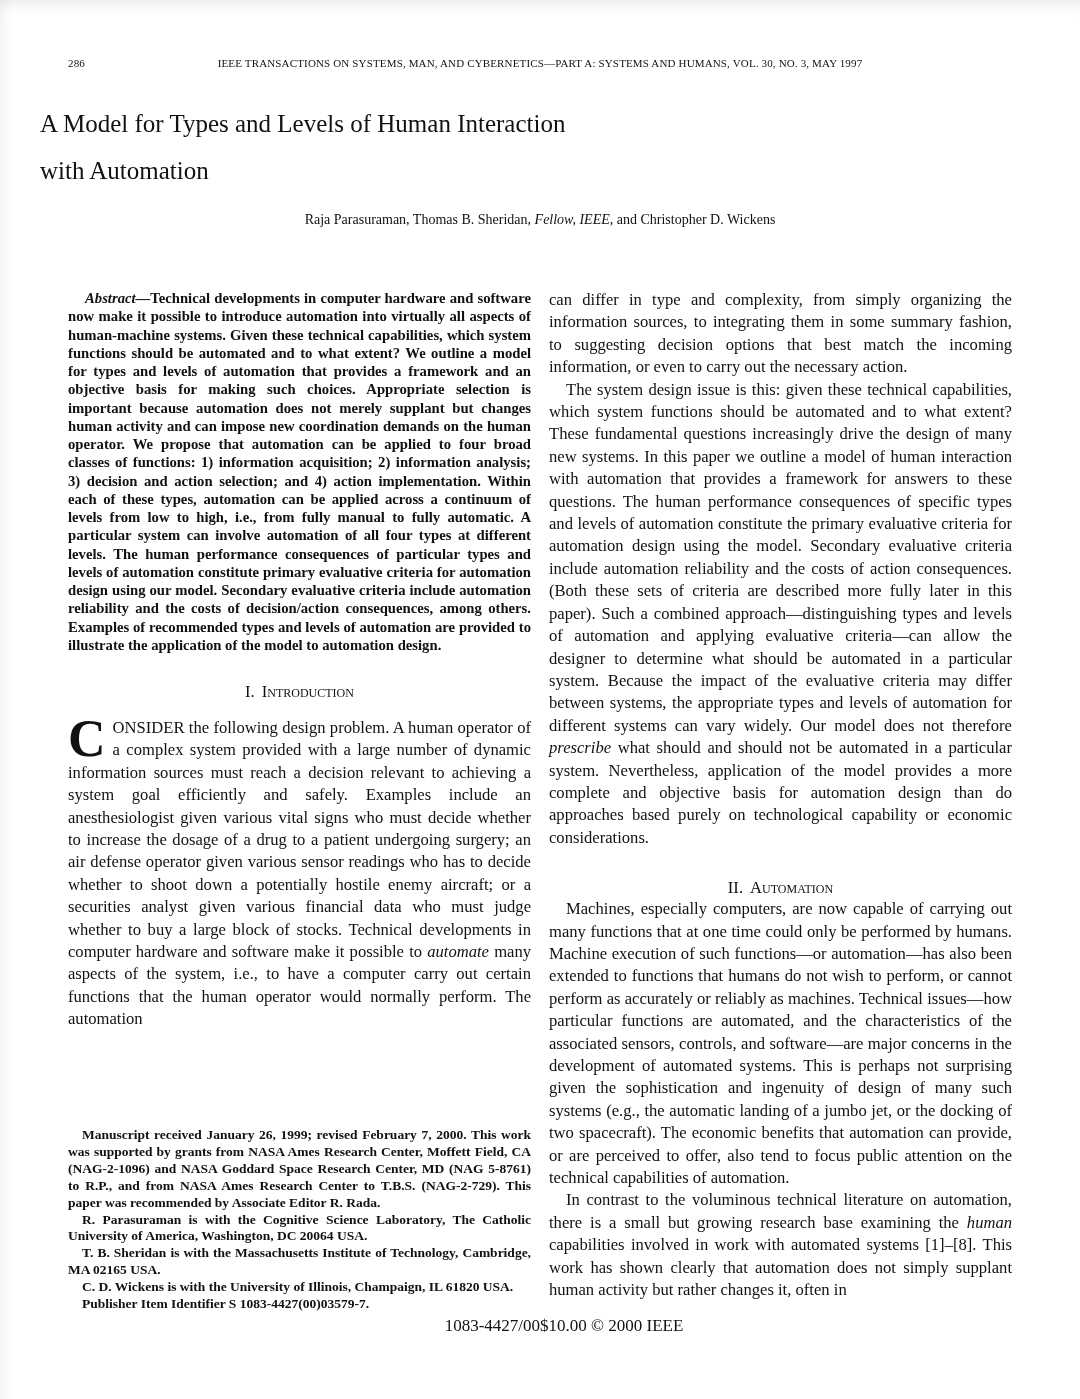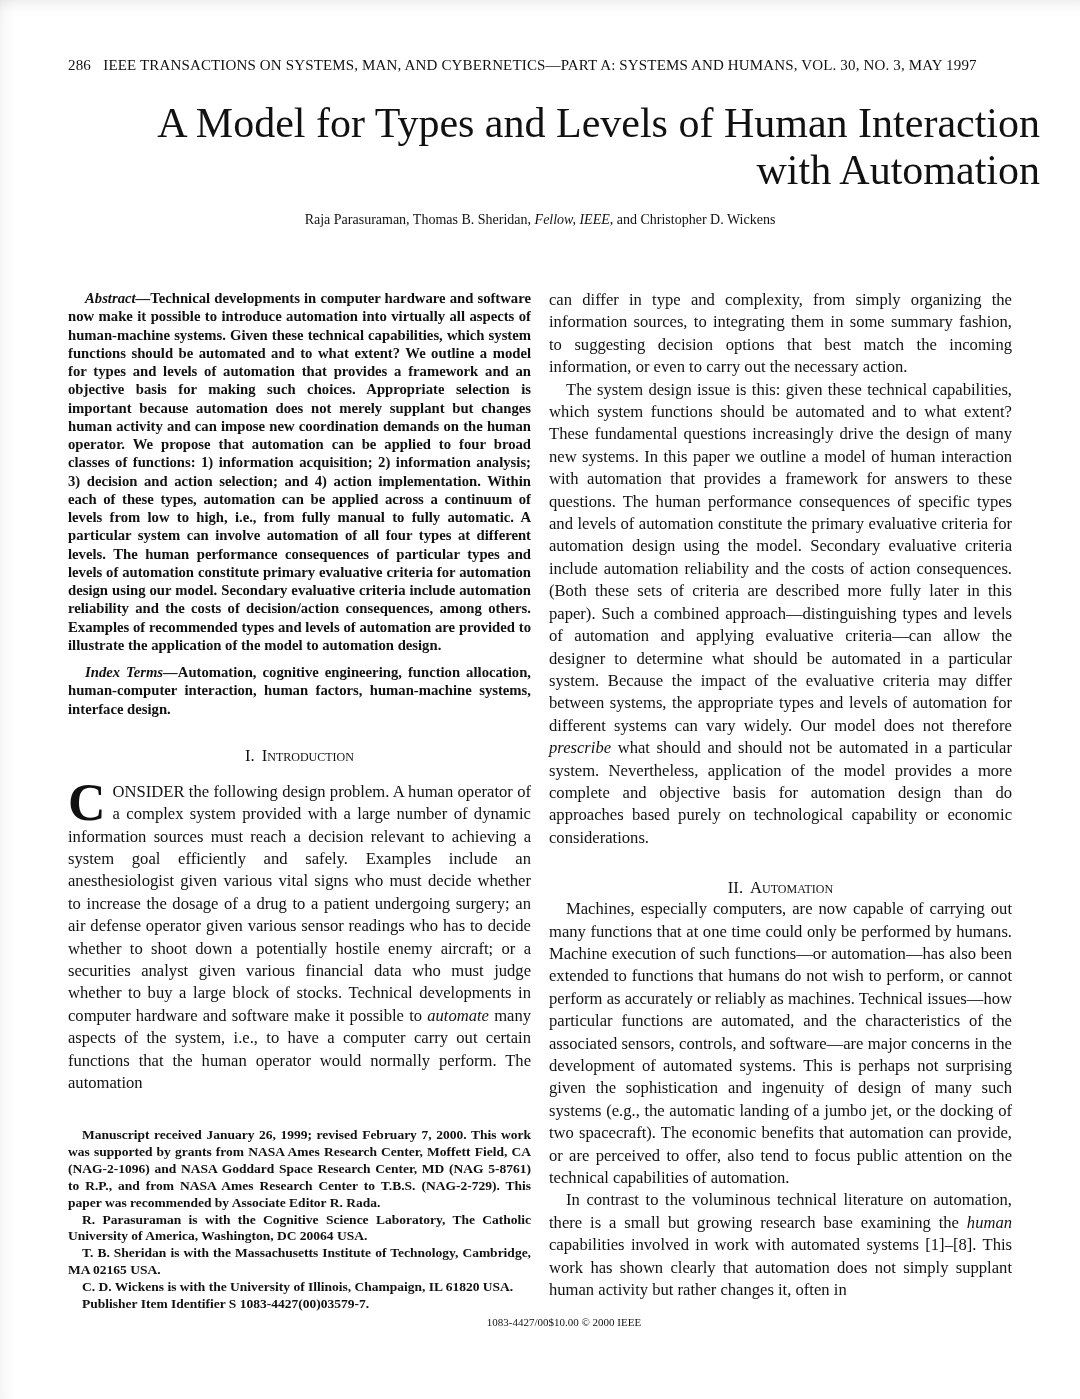--- a/index.html
+++ b/index.html
@@ -14,30 +14,30 @@
     background: #ffffff;
     color: #111;
     box-sizing: border-box;
     overflow: hidden;
     box-shadow: inset 0 16px 16px -14px rgba(0,0,0,0.10),
                 inset 16px 0 16px -14px rgba(0,0,0,0.07);
   }
   
   .running-head {
     position: absolute; top: 57px; left: 68px; right: 68px;
-    font-size: 15px; letter-spacing: 0.15px;
+    font-size: 11px; letter-spacing: 0.15px;
     display: flex; align-items: center;
   }
   .running-head .pagenum { position: absolute; left: 0; }
   .running-head .journal { width: 100%; text-align: center; }
   
   .title-block {
     position: absolute; top: 100px; left: 40px; right: 40px;
-    text-align: right;
-    font-size: 42px; line-height: 47px; font-weight: 400;
+    text-align: left;
+    font-size: 25px; line-height: 47px; font-weight: 400;
   }
   .byline {
     position: absolute; top: 212px; left: 40px; right: 40px;
     text-align: center; font-size: 14px;
   }
   
   .columns {
     position: absolute; top: 289px; left: 68px;
     width: 944px; height: 1024px;
     display: flex; gap: 18px;
@@ -75,21 +75,21 @@
   
   .footnotes {
     margin-top: auto;
     font-size: 13.5px; line-height: 16.9px;
     text-align: justify;
   }
   .footnotes p { margin: 0; text-indent: 14px; font-weight: bold; }
   
   .footer {
     position: absolute; top: 1316px; left: 0; right: 0;
-    text-align: center; font-size: 11px; margin-left: 48px;
+    text-align: center; font-size: 17px; margin-left: 48px;
   }
 </style>
 </head>
 <body>
 
 <div class="page">
 
   <div class="running-head">
     <span class="pagenum">286</span>
     <span class="journal">IEEE TRANSACTIONS ON SYSTEMS, MAN, AND CYBERNETICS—PART A: SYSTEMS AND HUMANS, VOL. 30, NO. 3, MAY 1997</span>
@@ -100,21 +100,20 @@
     <div>with Automation</div>
   </div>
 
   <div class="byline"><span>Raja Parasuraman, Thomas B. Sheridan, </span><span style="font-style: italic;">Fellow, IEEE</span><span>, and Christopher D. Wickens</span></div>
 
   <div class="columns">
 
     <div class="col">
       <p class="abstract-par"><span class="lbl-italic" style="font-weight:bold">Abstract—</span><span>Technical developments in computer hardware and software now make it possible to introduce automation into virtually all aspects of human-machine systems. Given these technical capabilities, which system functions should be automated and to what extent? We outline a model for types and levels of automation that provides a framework and an objective basis for making such choices. Appropriate selection is important because automation does not merely supplant but changes human activity and can impose new coordination demands on the human operator. We propose that automation can be applied to four broad classes of functions: 1) information acquisition; 2) information analysis; 3) decision and action selection; and 4) action implementation. Within each of these types, automation can be applied across a continuum of levels from low to high, i.e., from fully manual to fully automatic. A particular system can involve automation of all four types at different levels. The human performance consequences of particular types and levels of automation constitute primary evaluative criteria for automation design using our model. Secondary evaluative criteria include automation reliability and the costs of decision/action consequences, among others. Examples of recommended types and levels of automation are provided to illustrate the application of the model to automation design.</span></p>
 
-      <p class="index-par"><span class="lbl-italic" style="font-weight:bold">Index Terms—</span><span>Automation, cognitive engineering, function allocation, human-computer interaction, human factors, human-machine systems, interface design.</span></p>
 
       <h2 class="sec-heading first"><span class="num">I.</span><span class="sc">Introduction</span></h2>
 
       <p class="body-par"><span class="dropcap">C</span><span><span>ONSIDER the following design problem. A human operator of a complex system provided with a large number of dynamic information sources must reach a decision relevant to achieving a system goal efficiently and safely. Examples include an anesthesiologist given various vital signs who must decide whether to increase the dosage of a drug to a patient undergoing surgery; an air defense operator given various sensor readings who has to decide whether to shoot down a potentially hostile enemy aircraft; or a securities analyst given various financial data who must judge whether to buy a large block of stocks. Technical developments in computer hardware and software make it possible to </span><span style="font-style: italic;">automate</span><span> many aspects of the system, i.e., to have a computer carry out certain functions that the human operator would normally perform. The automation</span></span></p>
 
       <div class="footnotes">
         <p>Manuscript received January 26, 1999; revised February 7, 2000. This work was supported by grants from NASA Ames Research Center, Moffett Field, CA (NAG-2-1096) and NASA Goddard Space Research Center, MD (NAG 5-8761) to R.P., and from NASA Ames Research Center to T.B.S. (NAG-2-729). This paper was recommended by Associate Editor R. Rada.</p>
         <p>R. Parasuraman is with the Cognitive Science Laboratory, The Catholic University of America, Washington, DC 20064 USA.</p>
         <p>T. B. Sheridan is with the Massachusetts Institute of Technology, Cambridge, MA 02165 USA.</p>
         <p>C. D. Wickens is with the University of Illinois, Champaign, IL 61820 USA.</p>

